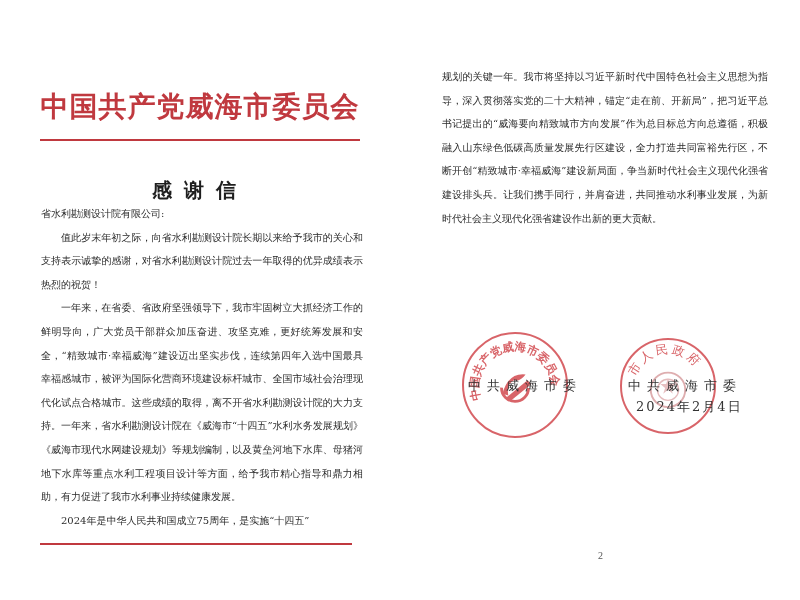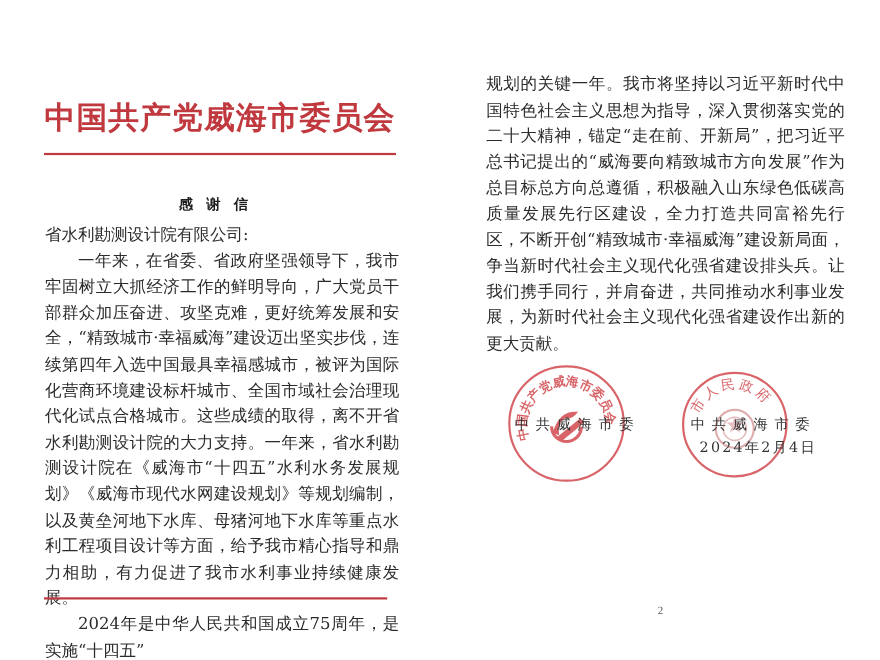--- a/index.html
+++ b/index.html
@@ -14,23 +14,23 @@
   .header-title {
     position: absolute; left: 40px; width: 320px; top: 88px;
     text-align: center; font-size: 28px; letter-spacing: 1px; font-weight: bold;
     color: #c0393f; font-family: "DejaVu Serif", serif; white-space: nowrap;
   }
   .header-rule { position: absolute; left: 40px; width: 320px; top: 139px; height: 2px; background: #c0393f; }
   .footer-rule { position: absolute; left: 40px; width: 312px; top: 543px; height: 2px; background: #c0393f; }
 
   .letter-title {
     position: absolute; left: 40px; width: 320px; top: 177px; text-align: center;
-    font-size: 13px; font-weight: bold; letter-spacing: 12px; color: #1e1e1e;
+    font-size: 20px; font-weight: bold; letter-spacing: 12px; color: #1e1e1e;
   }
-  .text-block { position: absolute; font-size: 15px; line-height: 23.6px; color: #2b2b2b; text-align: justify; }
+  .text-block { position: absolute; font-size: 10px; line-height: 23.6px; color: #2b2b2b; text-align: justify; }
   .text-block p { margin: 0; }
   .indent { text-indent: 2em; }
   .left-body { left: 41px; width: 322px; top: 188px; }
   .right-body { left: 42px; width: 326px; top: 65px; }
 
   .stamp {
     position: absolute; border-radius: 50%; border: 2px solid #d24a4f; box-sizing: border-box;
     opacity: 0.85;
   }
   .stamp-party { left: 62px; top: 332px; width: 106px; height: 106px; }
@@ -48,20 +48,21 @@
 <body>
 
 <div class="page page-left">
   <div class="header-title">中国共产党威海市委员会</div>
   <div class="header-rule"></div>
 
   <div class="letter-title">感谢信</div>
 
   <div class="text-block left-body">
     <p style="margin-top:14px;padding-top:0;line-height:23.6px;">省水利勘测设计院有限公司:</p>
+    <p class="indent">值此岁末年初之际，向省水利勘测设计院长期以来给予我市的关心和支持表示诚挚的感谢，对省水利勘测设计院过去一年取得的优异成绩表示热烈的祝贺！</p>
     <p class="indent">一年来，在省委、省政府坚强领导下，我市牢固树立大抓经济工作的鲜明导向，广大党员干部群众加压奋进、攻坚克难，更好统筹发展和安全，“精致城市·幸福威海”建设迈出坚实步伐，连续第四年入选中国最具幸福感城市，被评为国际化营商环境建设标杆城市、全国市域社会治理现代化试点合格城市。这些成绩的取得，离不开省水利勘测设计院的大力支持。一年来，省水利勘测设计院在《威海市“十四五”水利水务发展规划》《威海市现代水网建设规划》等规划编制，以及黄垒河地下水库、母猪河地下水库等重点水利工程项目设计等方面，给予我市精心指导和鼎力相助，有力促进了我市水利事业持续健康发展。</p>
     <p class="indent">2024年是中华人民共和国成立75周年，是实施“十四五”</p>
   </div>
 
   <div class="footer-rule"></div>
 </div>
 
 <div class="page page-right">
   <div class="text-block right-body">
     <p>规划的关键一年。我市将坚持以习近平新时代中国特色社会主义思想为指导，深入贯彻落实党的二十大精神，锚定“走在前、开新局”，把习近平总书记提出的“威海要向精致城市方向发展”作为总目标总方向总遵循，积极融入山东绿色低碳高质量发展先行区建设，全力打造共同富裕先行区，不断开创“精致城市·幸福威海”建设新局面，争当新时代社会主义现代化强省建设排头兵。让我们携手同行，并肩奋进，共同推动水利事业发展，为新时代社会主义现代化强省建设作出新的更大贡献。</p>

